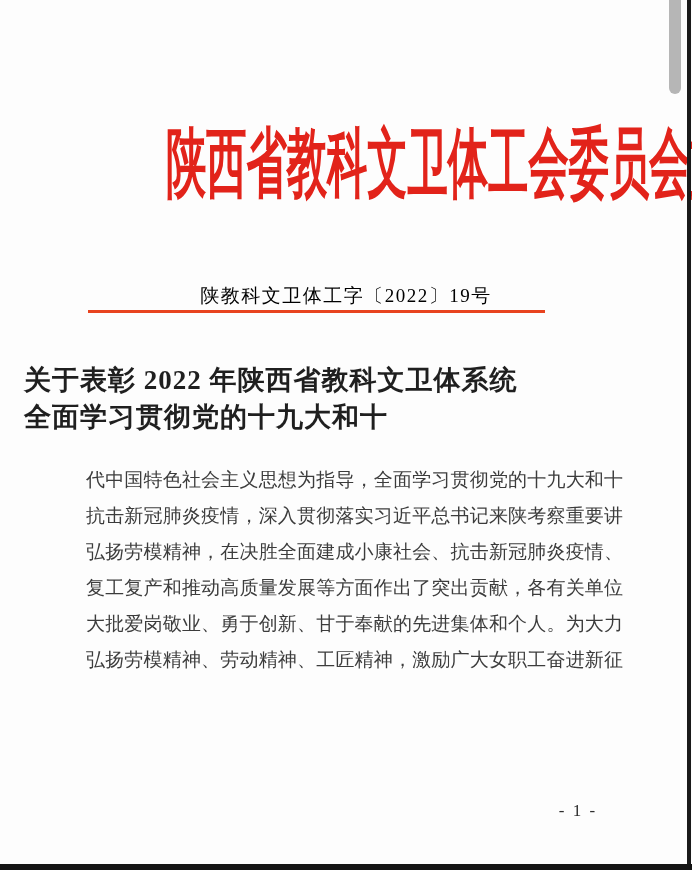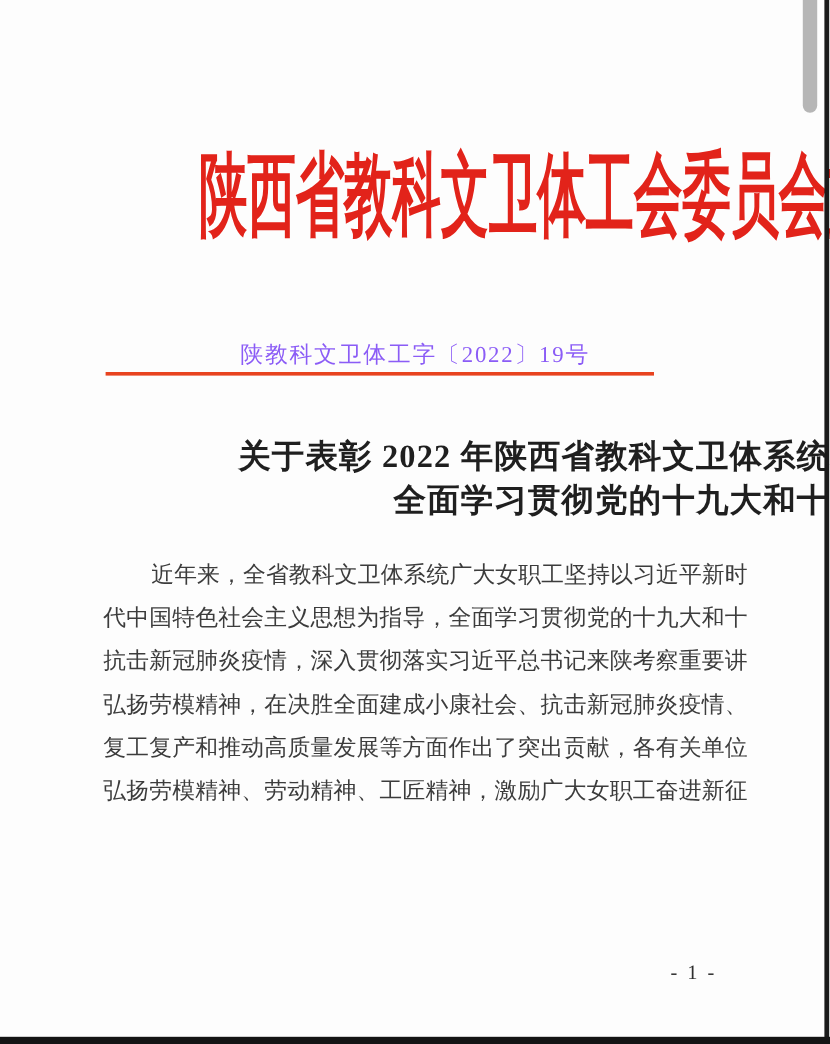--- a/index.html
+++ b/index.html
@@ -28,32 +28,32 @@
     white-space:nowrap;
     transform:scaleX(0.53);
     transform-origin:353px center;
   }
   .doc-number{
     position:absolute;
     top:283px;left:0;width:692px;
     text-align:center;
     font-size:19px;
     letter-spacing:1.5px;
-    color:#8b5cf6;
+    color:#000000;
   }
   .red-rule{
     position:absolute;
     top:310px;left:88px;
     width:457px;height:3px;
     background:var(--rule-red);
   }
   .doc-title{
     position:absolute;
     top:362px;left:0;width:692px;
-    text-align:right;
+    text-align:left;
     font-size:27px;
     font-weight:bold;
     color:#1f1f1f;
     line-height:37px;
     letter-spacing:1px;
     padding-left:24px;
   }
   .body-block{
     position:absolute;
     top:462px;left:86px;
@@ -112,25 +112,25 @@
   <div class="doc-number">陕教科文卫体工字〔2022〕19号</div>
 
   <div class="red-rule"></div>
 
   <div class="doc-title">
     <div>关于表彰 2022 年陕西省教科文卫体系统</div>
     <div>全面学习贯彻党的十九大和十</div>
   </div>
 
   <div class="body-block">
-    <div class="jline indent">近年来，全省教科文卫体系统广大女职工坚持以习近平新时</div>
     <div class="jline">代中国特色社会主义思想为指导，全面学习贯彻党的十九大和十</div>
     <div class="jline">抗击新冠肺炎疫情，深入贯彻落实习近平总书记来陕考察重要讲</div>
     <div class="jline">弘扬劳模精神，在决胜全面建成小康社会、抗击新冠肺炎疫情、</div>
     <div class="jline">复工复产和推动高质量发展等方面作出了突出贡献，各有关单位</div>
+    <div class="jline">大批爱岗敬业、勇于创新、甘于奉献的先进集体和个人。为大力</div>
     <div class="jline">弘扬劳模精神、劳动精神、工匠精神，激励广大女职工奋进新征</div>
   </div>
 
   <div class="page-number">- 1 -</div>
 
   <div class="scrollbar-thumb"></div>
 
   <div class="border-right"></div>
 
   <div class="border-bottom"></div>

